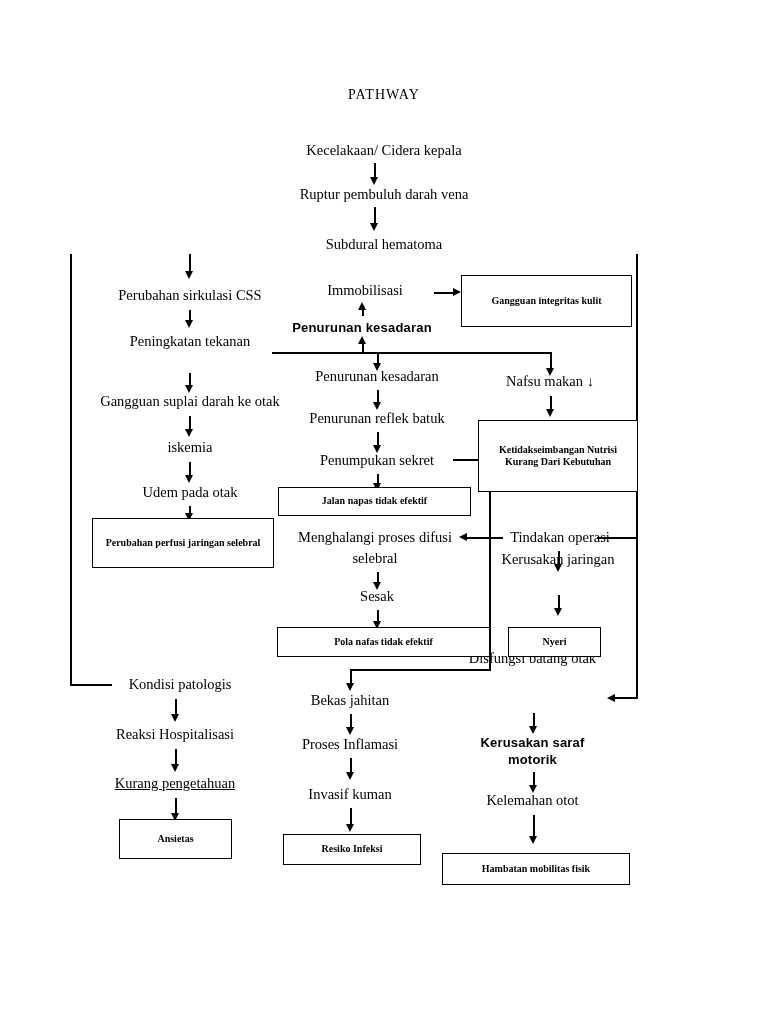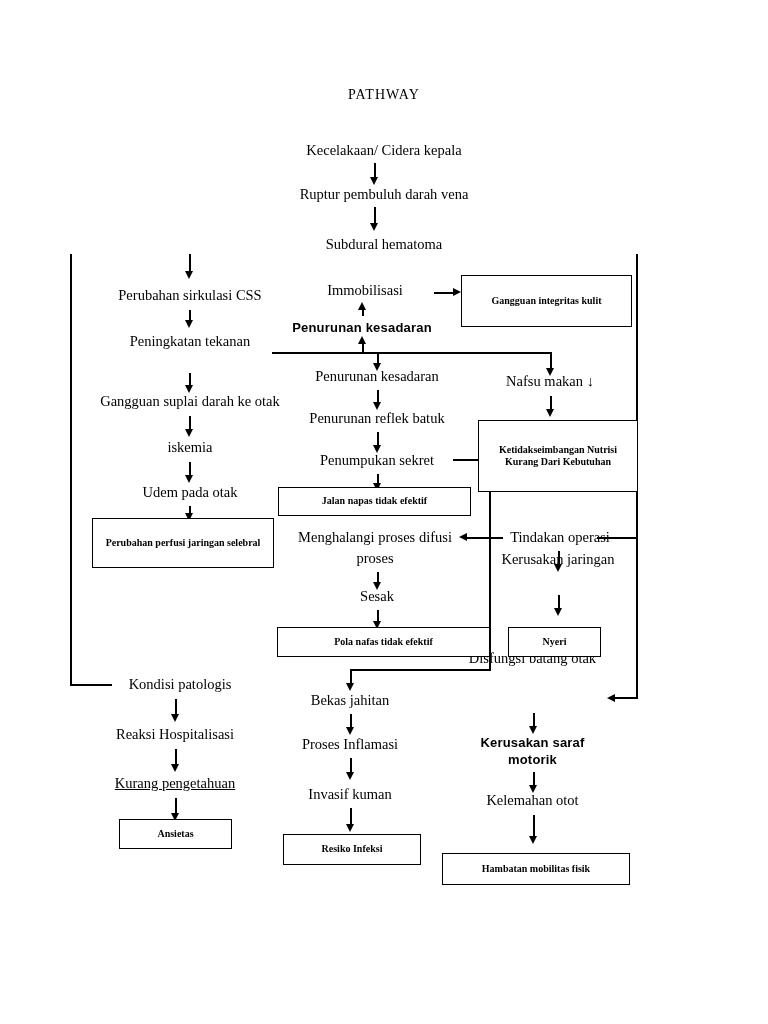--- a/index.html
+++ b/index.html
@@ -188,21 +188,21 @@
   <div class="ln v" style="left:489px; top:459px; height:79px;"></div>
   <div class="ln h" style="left:467px; top:537px; width:24px;"></div>
   <div class="ar left" style="left:459px; top:533px;"></div>
 
   <div class="ln v" style="left:377px; top:474px; height:12px;"></div>
   <div class="ar down" style="left:373px; top:483px;"></div>
 
   <div class="box" style="left:278px; top:487px; width:193px; height:29px;">Jalan napas tidak efektif</div>
 
   <div class="node serif t-plain" style="left:275px; top:529px; width:200px;">Menghalangi proses difusi</div>
-  <div class="node serif t-plain" style="left:275px; top:550px; width:200px;">proses</div>
+  <div class="node serif t-plain" style="left:275px; top:550px; width:200px;">selebral</div>
 
   <div class="ln v" style="left:377px; top:572px; height:13px;"></div>
   <div class="ar down" style="left:373px; top:582px;"></div>
 
   <div class="node serif t-plain" style="left:297px; top:588px; width:160px;">Sesak</div>
 
   <div class="ln v" style="left:377px; top:610px; height:14px;"></div>
   <div class="ar down" style="left:373px; top:621px;"></div>
 
   <div class="box" style="left:277px; top:627px; width:213px; height:30px;">Pola nafas tidak efektif</div>
@@ -241,21 +241,21 @@
   <div class="node serif t-plain" style="left:85px; top:726px; width:180px;">Reaksi Hospitalisasi</div>
 
   <div class="ln v" style="left:175px; top:749px; height:18px;"></div>
   <div class="ar down" style="left:171px; top:764px;"></div>
 
   <div class="node serif t-plain" style="left:85px; top:775px; width:180px;text-decoration:underline;">Kurang pengetahuan</div>
 
   <div class="ln v" style="left:175px; top:798px; height:18px;"></div>
   <div class="ar down" style="left:171px; top:813px;"></div>
 
-  <div class="box" style="left:119px; top:819px; width:113px; height:30px;">Ansietas</div>
+  <div class="box" style="left:119px; top:819px; width:113px; height:40px;">Ansietas</div>
 
   <div class="node serif t-plain" style="left:280px; top:692px; width:140px;">Bekas jahitan</div>
 
   <div class="ln v" style="left:350px; top:714px; height:15px;"></div>
   <div class="ar down" style="left:346px; top:727px;"></div>
 
   <div class="node serif t-plain" style="left:280px; top:736px; width:140px;">Proses Inflamasi</div>
 
   <div class="ln v" style="left:350px; top:758px; height:17px;"></div>
   <div class="ar down" style="left:346px; top:772px;"></div>

